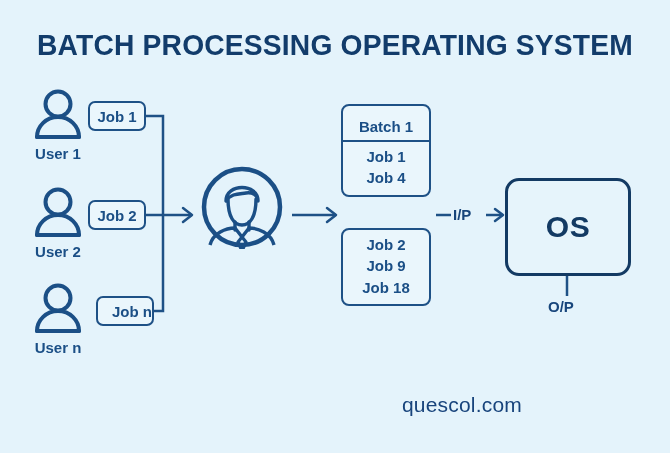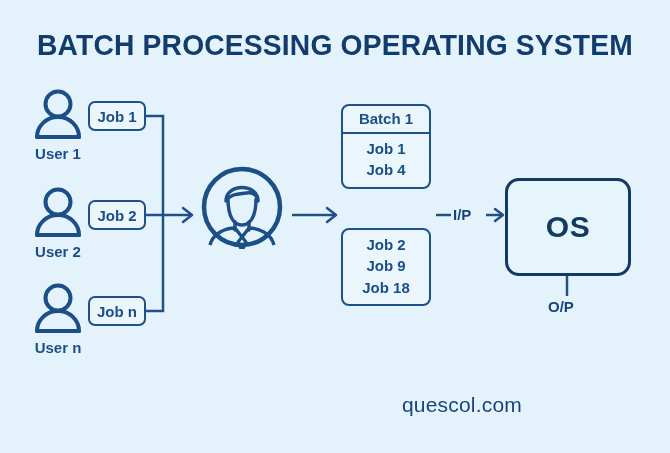--- a/index.html
+++ b/index.html
@@ -97,21 +97,21 @@
     border-radius: 8px;
     background: #eaf6fc;
     box-sizing: border-box;
     overflow: hidden;
   }
   .batch-head {
     text-align: center;
     font-size: 15px;
     font-weight: bold;
     color: #1b4f86;
-    padding: 4px 0 5px 0;
+    padding: 12px 0 5px 0;
     border-bottom: 2px solid #1e5186;
   }
   .batch-jobs { padding: 4px 0 6px 0; }
   .batch-jobs div {
     text-align: center;
     font-size: 15px;
     font-weight: bold;
     color: #1b4f86;
     line-height: 1.42;
   }
@@ -208,21 +208,21 @@
     </svg>
     <div class="user-label">User n</div>
   </div>
 
   <div class="job-box" style="left:88px; top:101px;">
     <span>Job 1</span>
   </div>
   <div class="job-box" style="left:88px; top:200px;">
     <span>Job 2</span>
   </div>
-  <div class="job-box" style="left:88px; top:296px;">
+  <div class="job-box" style="left:96px; top:296px;justify-content:flex-end;">
     <span>Job n</span>
   </div>
 
   <div id="operator-wrap">
     <svg id="operator-icon" viewBox="0 0 84 84">
       <circle cx="42" cy="42" r="38" fill="none" stroke="#1b4f86" stroke-width="4.5"></circle>
 
       <path d="M26 36 C26 18, 58 18, 58 36 C58 30, 52 27, 46 28 C40 29, 31 28, 26 36 Z" fill="none" stroke="#1b4f86" stroke-width="3.4" stroke-linejoin="round"></path>
 
       <path d="M28 34 C28 52, 34 60, 42 60 C50 60, 56 52, 56 34" fill="none" stroke="#1b4f86" stroke-width="3.4" stroke-linecap="round"></path>

